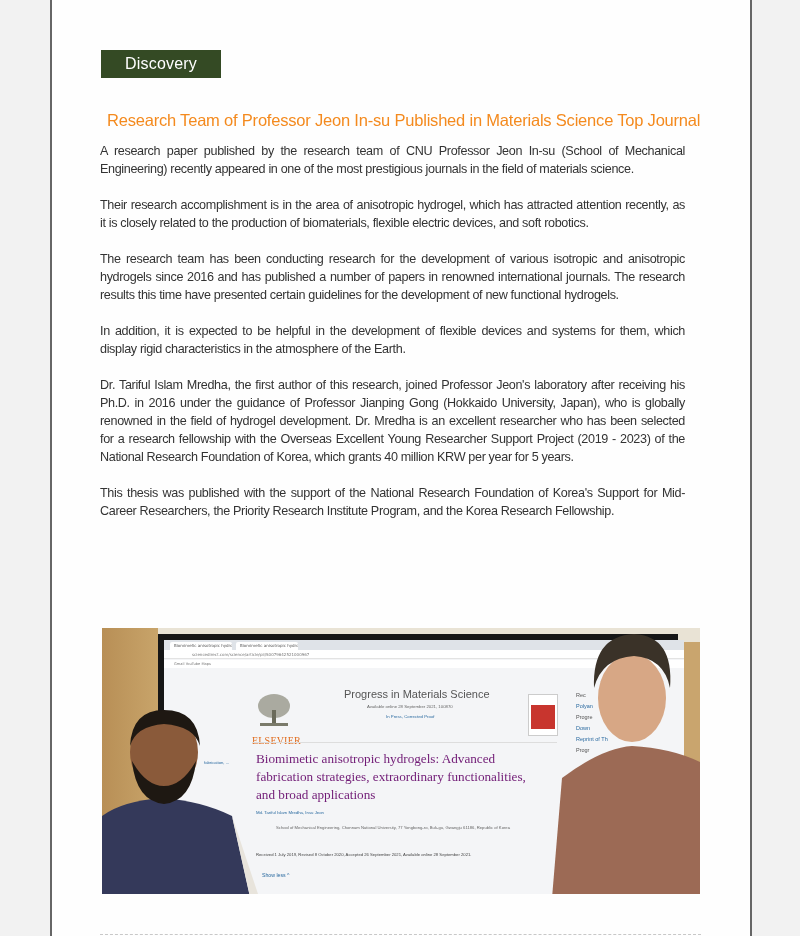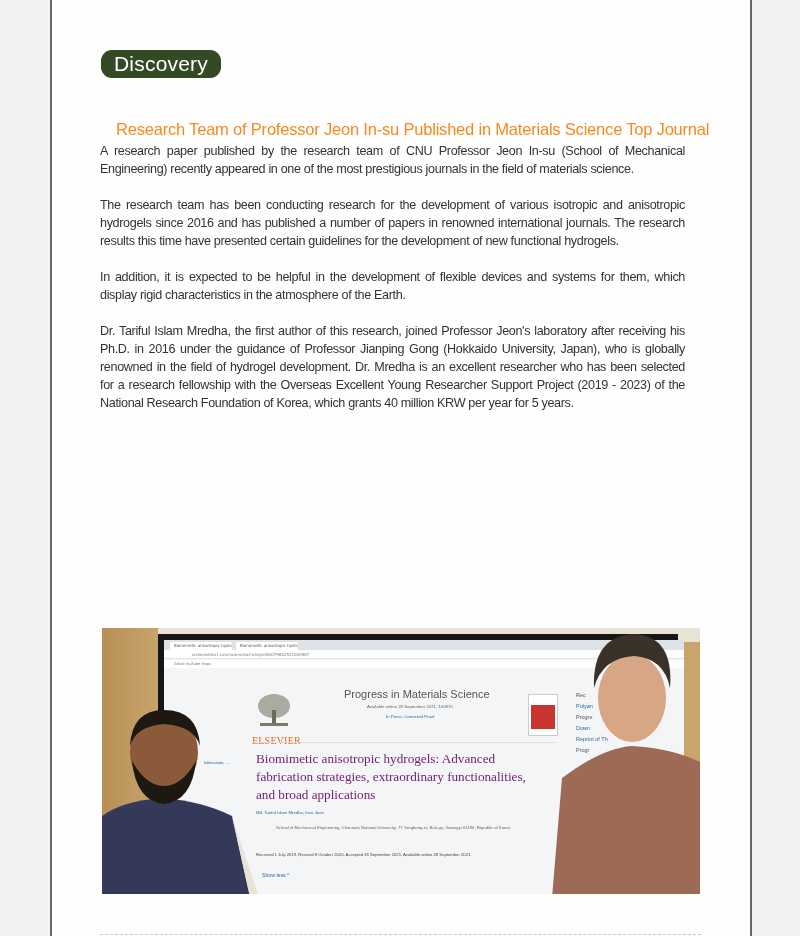--- a/index.html
+++ b/index.html
@@ -1,19 +1,19 @@
 <!DOCTYPE html>
 <html><head>
 <meta charset="utf-8">
 <style>
   html, body { margin:0; padding:0; }
   body { width:800px; height:936px; background:#f2f2f2; position:relative; overflow:hidden; font-family:"DejaVu Sans", sans-serif; }
   .sheet { position:absolute; left:50px; top:0; width:698px; height:936px; background:#fefefe; border-left:2px solid #666; border-right:2px solid #666; }
-  .badge { position:absolute; left:49px; top:50px; width:120px; height:28px; background:#344a24; color:#fff; font-family:"Liberation Sans", sans-serif; font-size:21px; line-height:28px; text-align:center; letter-spacing:0.2px;border-radius:11px; }
-  .headline { position:absolute; left:48px; top:104px; width:620px; color:#f48a1e; font-family:"Liberation Sans", sans-serif; font-size:16.5px; font-weight:normal; margin:16px; letter-spacing:-0.2px; }
+  .badge { position:absolute; left:49px; top:50px; width:120px; height:28px; background:#344a24; color:#fff; font-family:"Liberation Sans", sans-serif; font-size:16px; line-height:28px; text-align:center; letter-spacing:0.2px; }
+  .headline { position:absolute; left:48px; top:104px; width:620px; color:#f48a1e; font-family:"Liberation Sans", sans-serif; font-size:16.5px; font-weight:normal; margin:7px; letter-spacing:-0.2px; }
   .body { position:absolute; left:48px; top:142px; width:601px; font-family:"Liberation Sans", sans-serif; font-size:12.6px; line-height:18px; color:#333; }
   .body p { margin:0 16px 18px 0; text-align:justify; letter-spacing:-0.35px; word-spacing:0; }
   .photo { position:absolute; left:50px; top:628px; width:598px; height:266px; overflow:hidden; background:#c9a56e; }
   .wall-left { position:absolute; left:0; top:0; width:56px; height:266px; background:linear-gradient(90deg,#b88f56,#c8a46a); }
   .wall-top { position:absolute; left:56px; top:0; width:542px; height:14px; background:#e9e3d5; }
   .bezel { position:absolute; left:56px; top:6px; width:520px; height:270px; background:#161616; }
   .screen { position:absolute; left:62px; top:12px; width:520px; height:260px; background:#f4f5f7; }
   .tabbar { position:absolute; left:0; top:0; width:100%; height:10px; background:#dfe3e8; }
   .tab { position:absolute; top:2px; height:8px; width:62px; background:#fff; border-radius:2px 2px 0 0; font-size:4px; color:#555; line-height:8px; padding-left:4px; box-sizing:border-box; white-space:nowrap; overflow:hidden; }
   .addrbar { position:absolute; left:0; top:10px; width:100%; height:9px; background:#fff; border-bottom:1px solid #e3e3e3; font-size:4px; color:#777; line-height:9px; padding-left:28px; box-sizing:border-box; white-space:nowrap; overflow:hidden; }
@@ -39,23 +39,25 @@
 </style>
 </head>
 <body>
 
 <div class="sheet">
   <div class="badge">Discovery</div>
   <h2 class="headline">Research Team of Professor Jeon In-su Published in Materials Science Top Journal</h2>
 
   <div class="body">
     <p>A research paper published by the research team of CNU Professor Jeon In-su (School of Mechanical Engineering) recently appeared in one of the most prestigious journals in the field of materials science.</p>
+    <p>Their research accomplishment is in the area of anisotropic hydrogel, which has attracted attention recently, as it is closely related to the production of biomaterials, flexible electric devices, and soft robotics.</p>
     <p>The research team has been conducting research for the development of various isotropic and anisotropic hydrogels since 2016 and has published a number of papers in renowned international journals. The research results this time have presented certain guidelines for the development of new functional hydrogels.</p>
     <p>In addition, it is expected to be helpful in the development of flexible devices and systems for them, which display rigid characteristics in the atmosphere of the Earth.</p>
     <p>Dr. Tariful Islam Mredha, the first author of this research, joined Professor Jeon's laboratory after receiving his Ph.D. in 2016 under the guidance of Professor Jianping Gong (Hokkaido University, Japan), who is globally renowned in the field of hydrogel development. Dr. Mredha is an excellent researcher who has been selected for a research fellowship with the Overseas Excellent Young Researcher Support Project (2019 - 2023) of the National Research Foundation of Korea, which grants 40 million KRW per year for 5 years.</p>
+    <p>This thesis was published with the support of the National Research Foundation of Korea's Support for Mid-Career Researchers, the Priority Research Institute Program, and the Korea Research Fellowship.</p>
   </div>
 
   <div class="photo">
     <div class="wall-left"></div>
     <div class="wall-top"></div>
     <div class="bezel"></div>
     <div class="screen">
       <div class="tabbar">
         <div class="tab" style="left:6px;">Biomimetic anisotropic hydrog...</div>
         <div class="tab" style="left:72px;">Biomimetic anisotropic hydrog...</div>

